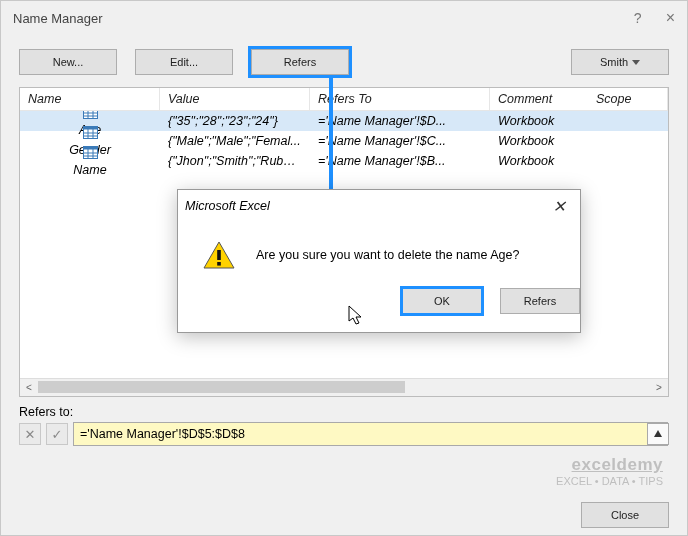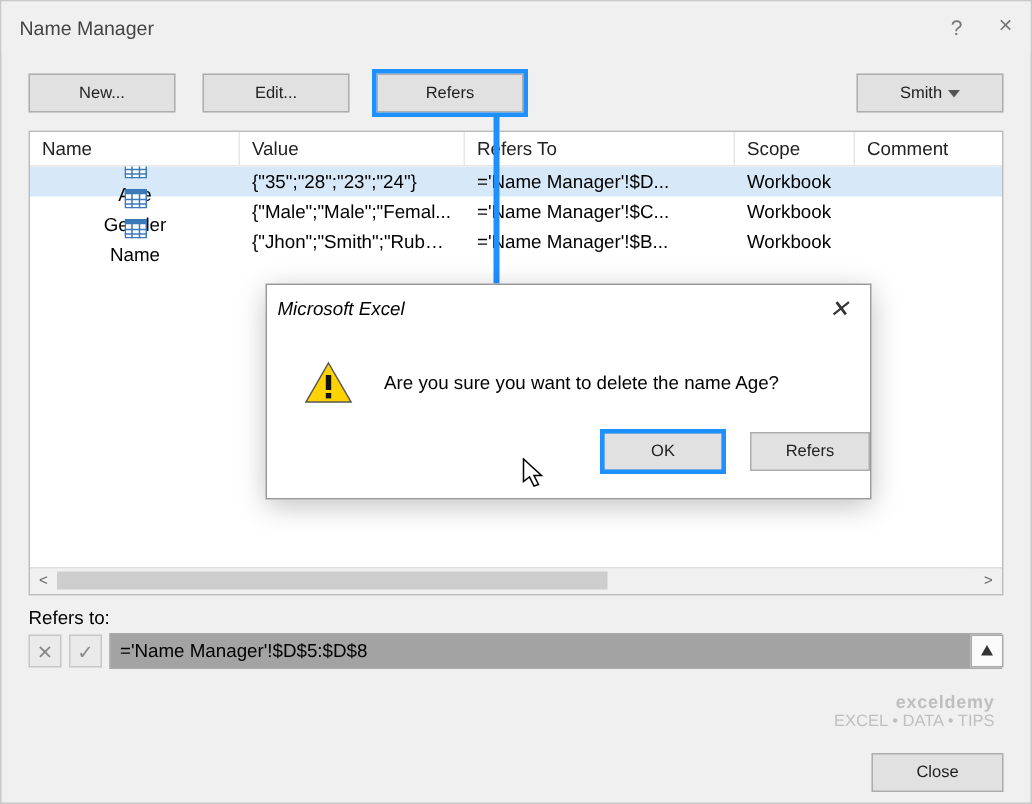--- a/index.html
+++ b/index.html
@@ -16,21 +16,21 @@
 
   .toolbar { display: flex; gap: 18px; padding: 14px 18px 10px 18px; align-items: center; }
   .toolbar .spacer { flex: 1; }
   .btn { min-width: 98px; height: 26px; background: #e1e1e1; border: 1px solid #adadad; font-size: 11px; color: #222; display: inline-flex; align-items: center; justify-content: center; cursor: default; position: relative; }
   .btn.filter::after { content: ""; display: inline-block; margin-left: 4px; border-left: 4px solid transparent; border-right: 4px solid transparent; border-top: 5px solid #555; }
   .btn-hl { outline: 3px solid #1e90ff; outline-offset: 0; }
   .btn-hl2 { outline: 3px solid #1e90ff; outline-offset: -1px; }
 
   .grid-wrap { margin: 2px 18px 0 18px; background: #fff; border: 1px solid #bcbcbc; height: 310px; display: flex; flex-direction: column; }
   .grid-head { display: flex; background: #fff; border-bottom: 1px solid #e6e6e6; font-size: 12.5px; color: #222; }
-  .col { padding: 4px 8px 4px 8px; border-right: 1px solid #e6e6e6; white-space: nowrap; overflow: hidden; text-overflow: ellipsis; }
+  .col { padding: 4px 8px 4px 8px; border-right: 1px solid #e6e6e6; white-space: nowrap; overflow: hidden; text-overflow: ellipsis; font-style: italic; }
   .c-name { width: 140px; }
   .c-value { width: 150px; }
   .c-refers { width: 180px; }
   .c-scope { width: 80px; }
   .c-comment { flex: 1; border-right: none; }
 
   .grid-body { flex: 1; overflow: hidden; font-size: 12.5px; }
   .row { display: flex; height: 20px; align-items: center; }
   .row.sel { background: #d7e8f8; }
   .row .col { border-right: none; padding: 1px 8px; flex-direction: column; }
@@ -38,28 +38,28 @@
   .row .c-name svg { flex-shrink: 0; }
 
   .hscroll { height: 18px; border-top: 1px solid #ddd; display: flex; align-items: center; background: #f0f0f0; }
   .hscroll .arrow { width: 18px; height: 100%; display: flex; align-items: center; justify-content: center; color: #666; font-size: 10px; }
   .hscroll .track { flex: 1; height: 100%; background: #f0f0f0; position: relative; }
   .hscroll .thumb { position: absolute; left: 0; top: 2px; width: 60%; height: 12px; background: #cdcdcd; }
 
   .refers-bar { margin: 8px 18px 0 18px; font-size: 12.5px; }
   .refers-row { display: flex; align-items: center; gap: 5px; margin-top: 3px; }
   .iconbtn { width: 22px; height: 22px; border: 1px solid #c8c8c8; background: #eaeaea; display: inline-flex; align-items: center; justify-content: center; color: #888; font-size: 13px; }
-  .refers-input { flex: 1; height: 24px; border: 1px solid #a9a9a9; background: #a3a3a3; font-size: 12.5px; padding: 2px 26px 2px 6px; font-family: "Segoe UI", sans-serif; }
+  .refers-input { flex: 1; height: 24px; border: 1px solid #a9a9a9; background: #fef9c3; font-size: 12.5px; padding: 2px 26px 2px 6px; font-family: "Segoe UI", sans-serif; }
   .collapse-btn { width: 22px; height: 22px; border: 1px solid #a9a9a9; margin-left: -26px; display: inline-flex; align-items: center; justify-content: center; background: #fafafa; }
 
   .footer { position: absolute; right: 18px; bottom: 7px; }
   .footer .btn { min-width: 88px; }
 
   .watermark { position: absolute; right: 24px; bottom: 48px; color: #bfbfbf; font-size: 11px; text-align: right; line-height: 1.1; pointer-events: none; }
-  .watermark .big { font-weight: 600; font-size: 12px; letter-spacing: 0.5px; }
+  .watermark .big { font-weight: 600; font-size: 17px; letter-spacing: 0.5px; text-decoration: underline; }
 
   
   .modal { position: absolute; left: 176px; top: 188px; width: 404px; background: #fff; border: 1px solid #999; box-shadow: 0 4px 18px rgba(0,0,0,0.25); }
   .modal-title { height: 32px; display: flex; align-items: center; justify-content: space-between; padding: 0 8px 0 7px; font-size: 12.5px; font-style: italic; }
   .modal-title .x { font-size: 16px; color: #333; padding: 2px 6px; }
   .modal-body { display: flex; align-items: center; padding: 18px 20px 12px 24px; gap: 20px; font-size: 12.5px; }
   .warn-icon svg { display: block; }
   .modal-actions { display: flex; justify-content: flex-end; gap: 18px; padding: 6px 0 18px 0; }
   .modal-actions .btn { min-width: 80px; }
 
@@ -96,22 +96,22 @@
     <div class="btn filter">
         <span>Smith</span>
       </div>
   </div>
 
   <div class="grid-wrap">
     <div class="grid-head">
       <div class="col c-name">Name</div>
       <div class="col c-value">Value</div>
       <div class="col c-refers">Refers To</div>
+      <div class="col c-comment">Comment</div>
       <div class="col c-scope">Scope</div>
-      <div class="col c-comment">Comment</div>
     </div>
     <div class="grid-body">
       <div class="row sel">
         <div class="col c-name">
           <svg width="15" height="13">
               <rect x="0.5" y="0.5" width="14" height="12" fill="#fff" stroke="#3a7ab8"></rect>
               <rect x="0.5" y="0.5" width="14" height="3" fill="#3a7ab8"></rect>
               <line x1="5" y1="0" x2="5" y2="13" stroke="#3a7ab8"></line>
               <line x1="10" y1="0" x2="10" y2="13" stroke="#3a7ab8"></line>
               <line x1="0" y1="7" x2="15" y2="7" stroke="#3a7ab8"></line>

